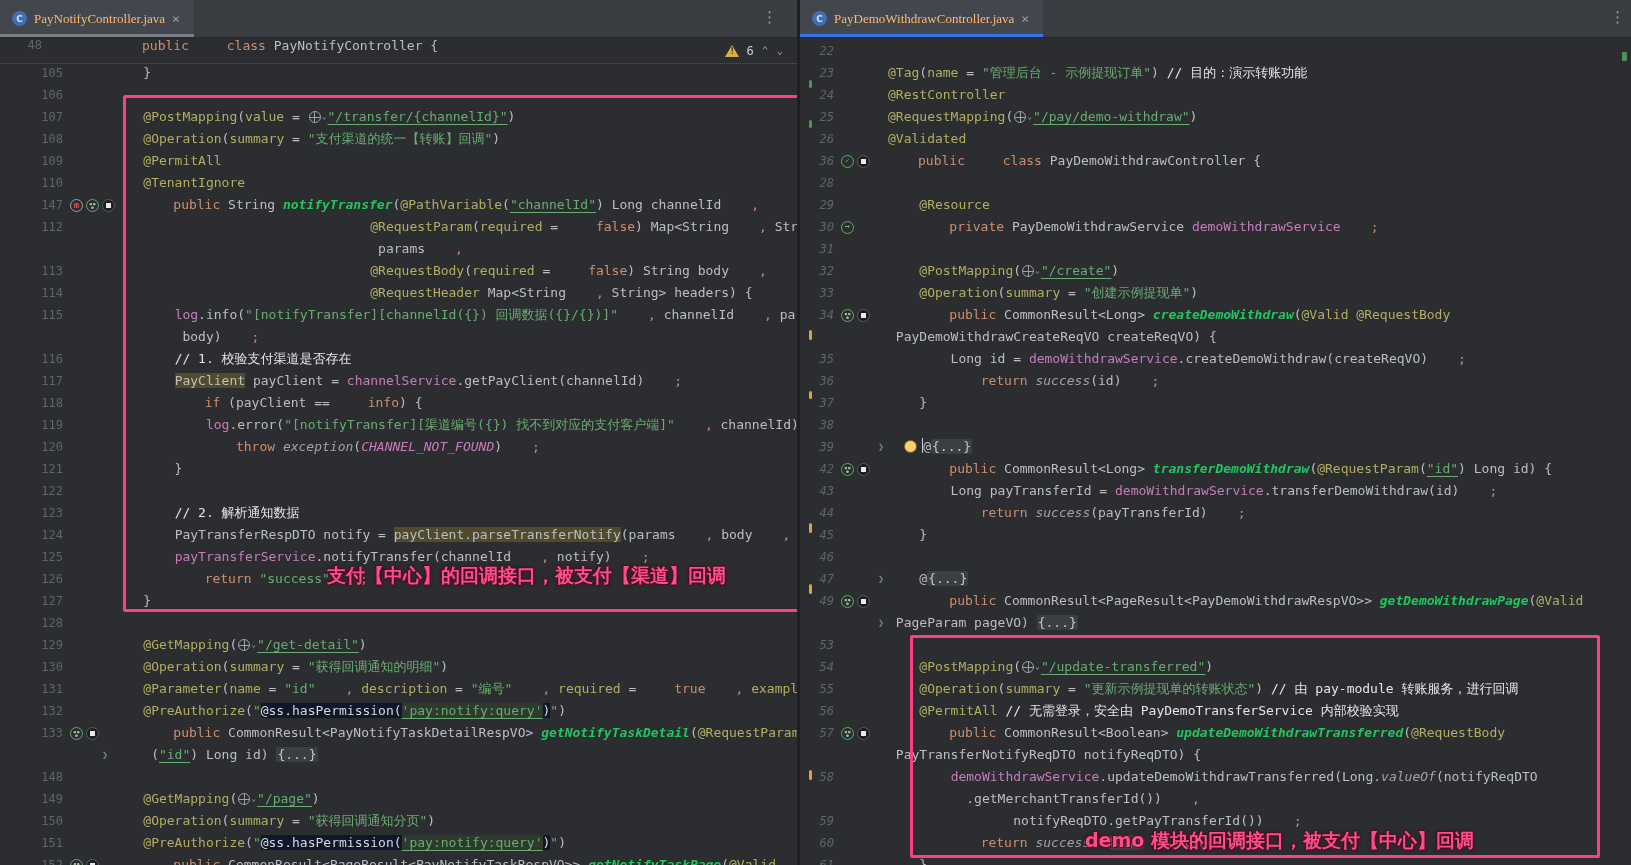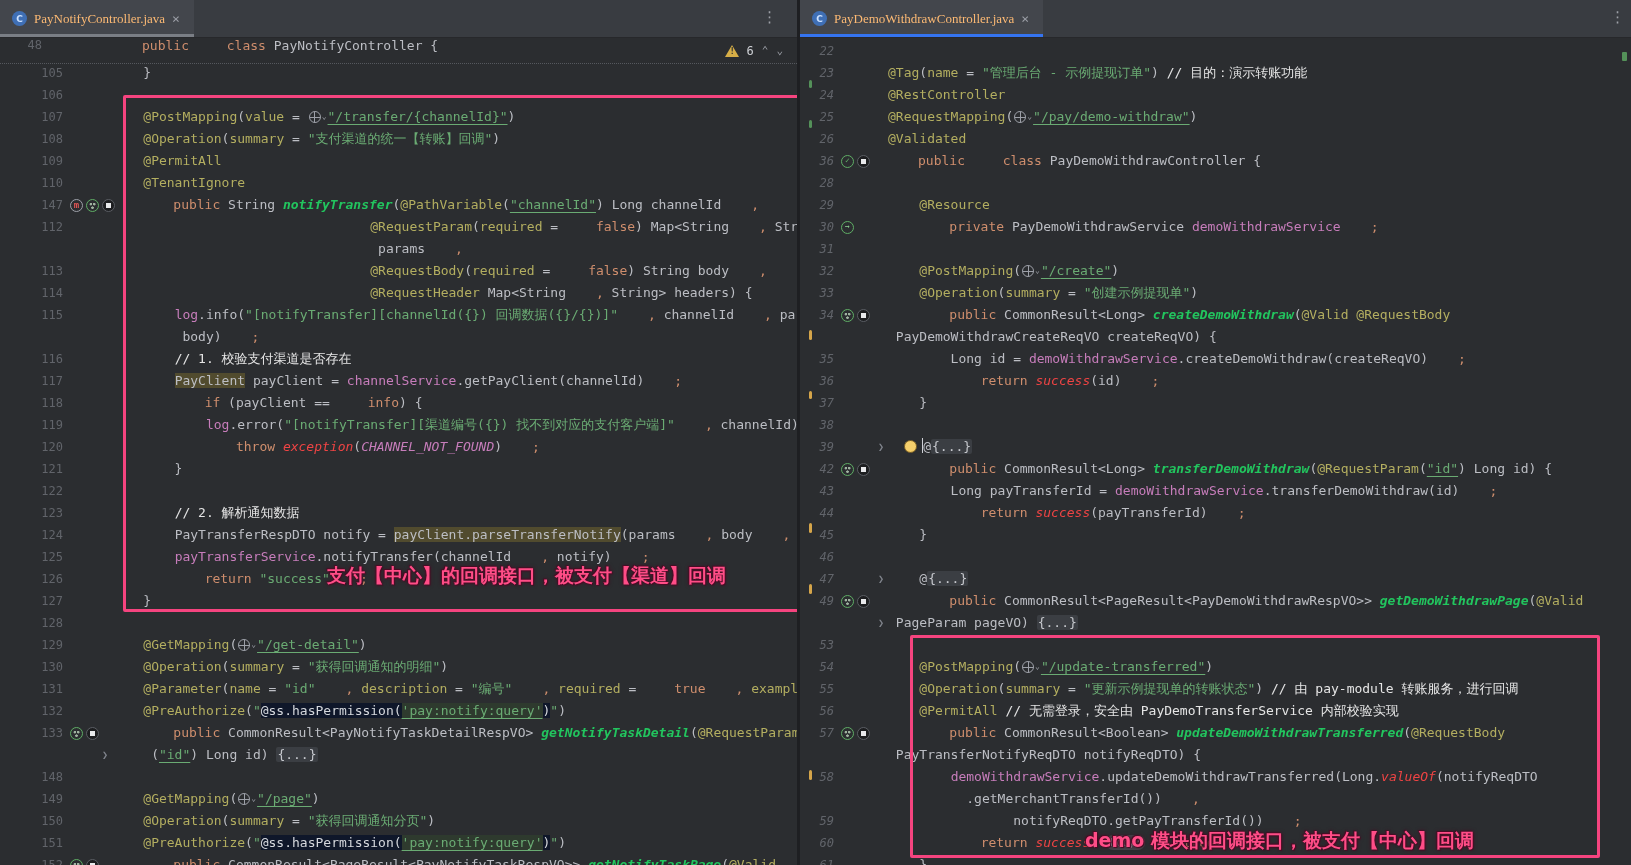--- a/index.html
+++ b/index.html
@@ -65,21 +65,21 @@
 
   
   .t-d { color:#bcbec4; }
   .t-k { color:#cf8e6d;margin-left:30px; }
   .t-a { color:#b3ae60; }
   .t-s { color:#6aab73; }
   .t-su{ color:#6aab73; text-decoration:underline; text-underline-offset:3px; }
   .t-m { color:#22c55e; font-weight:bold;font-style:italic; }
   .t-f { color:#c77dbb; }
   .t-fi{ color:#c77dbb; font-style:italic; }
-  .t-i { color:#ef4444; font-style:italic; }
+  .t-i { color:#a3a3a3; font-style:italic; }
   .t-c { color:#e5e5e5; }
   .t-hl{ color:#bcbec4; background:#514b2e; }
   .t-inj { color:#d5d8dd; background:#0f172a; }
   .t-sinj{ color:#6aab73; background:#2e3a2e; text-decoration:underline; text-underline-offset:3px; }
   .t-fold{ color:#c6c8cd; background:#3b3e43; border-radius:2px; padding:0 1px; }
   .t-chip{ display:inline-block; background:#43454a; color:#9599a1; font-size:10.5px; line-height:15px; padding:0 4px; border-radius:7px; vertical-align:1px; }
   .t-cursor{ display:inline-block; width:1.5px; height:15px; background:#ced0d6; vertical-align:-2px; }
   .seg-globe { display:inline-block; width:12px; height:12px; border-radius:50%; border:1px solid #9da0a8; vertical-align:-2px; margin:0 1px;
     background-image:linear-gradient(#9da0a8,#9da0a8),linear-gradient(#9da0a8,#9da0a8);
     background-size:12px 1px,1px 12px; background-position:center; background-repeat:no-repeat; }

